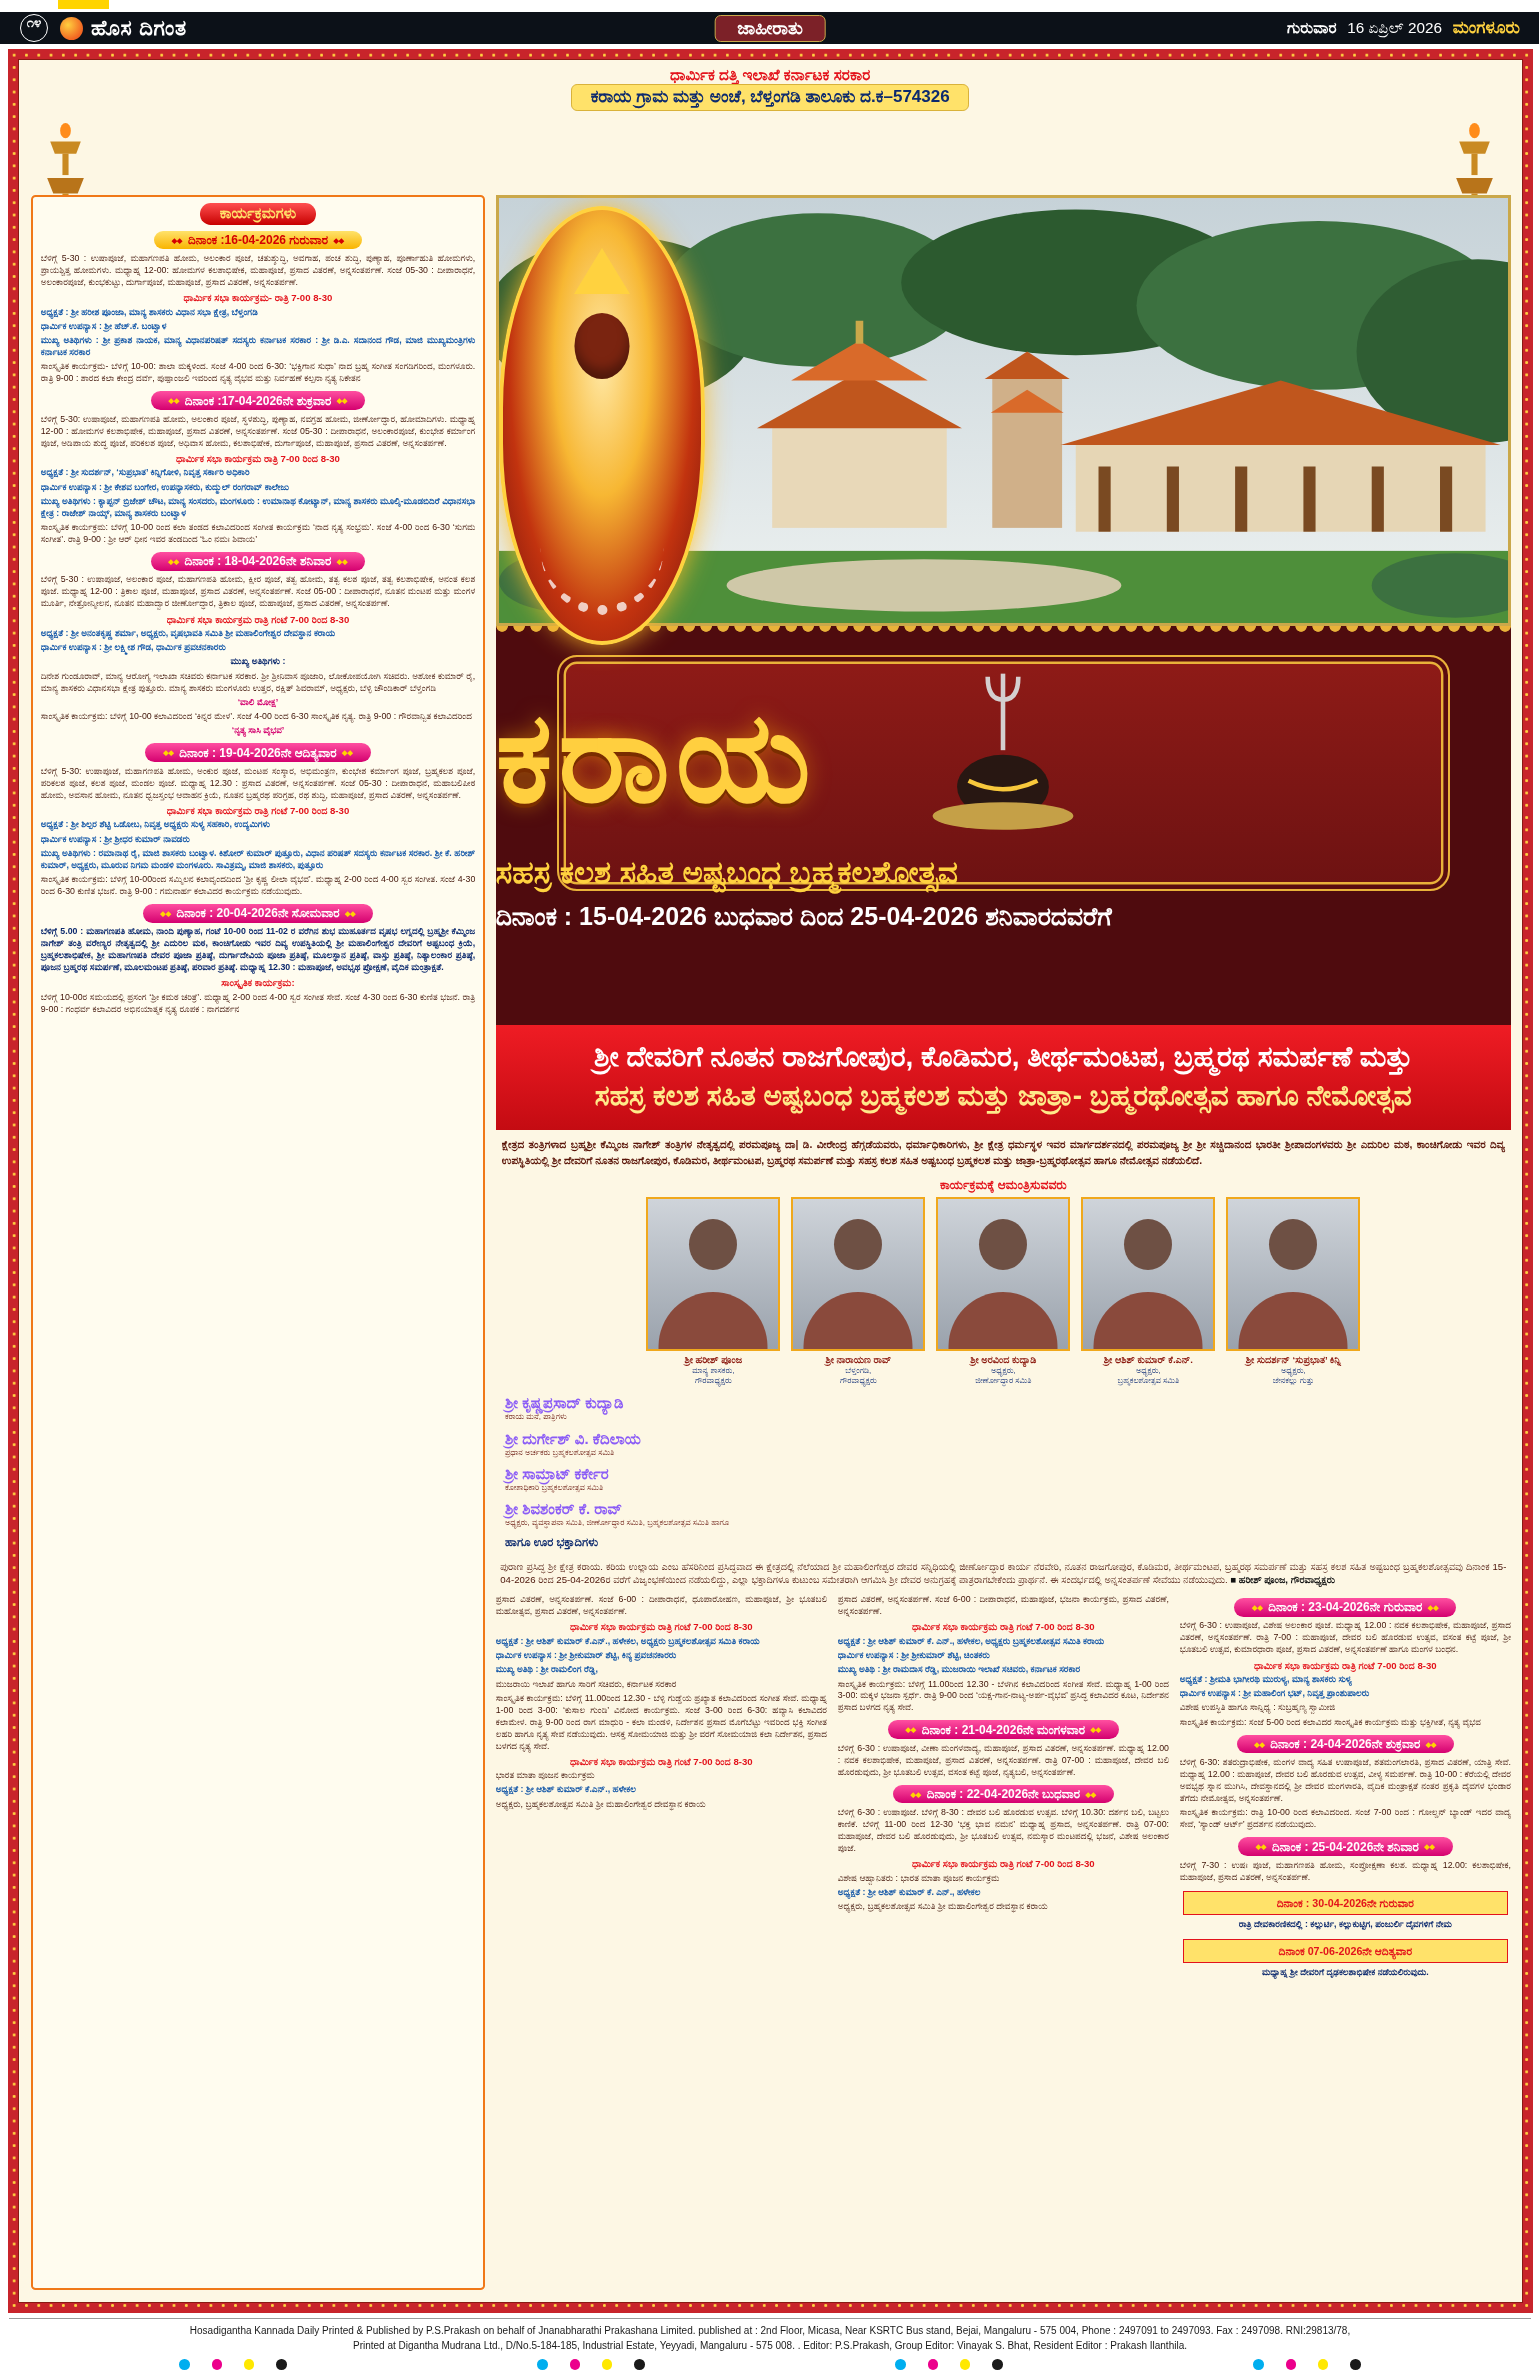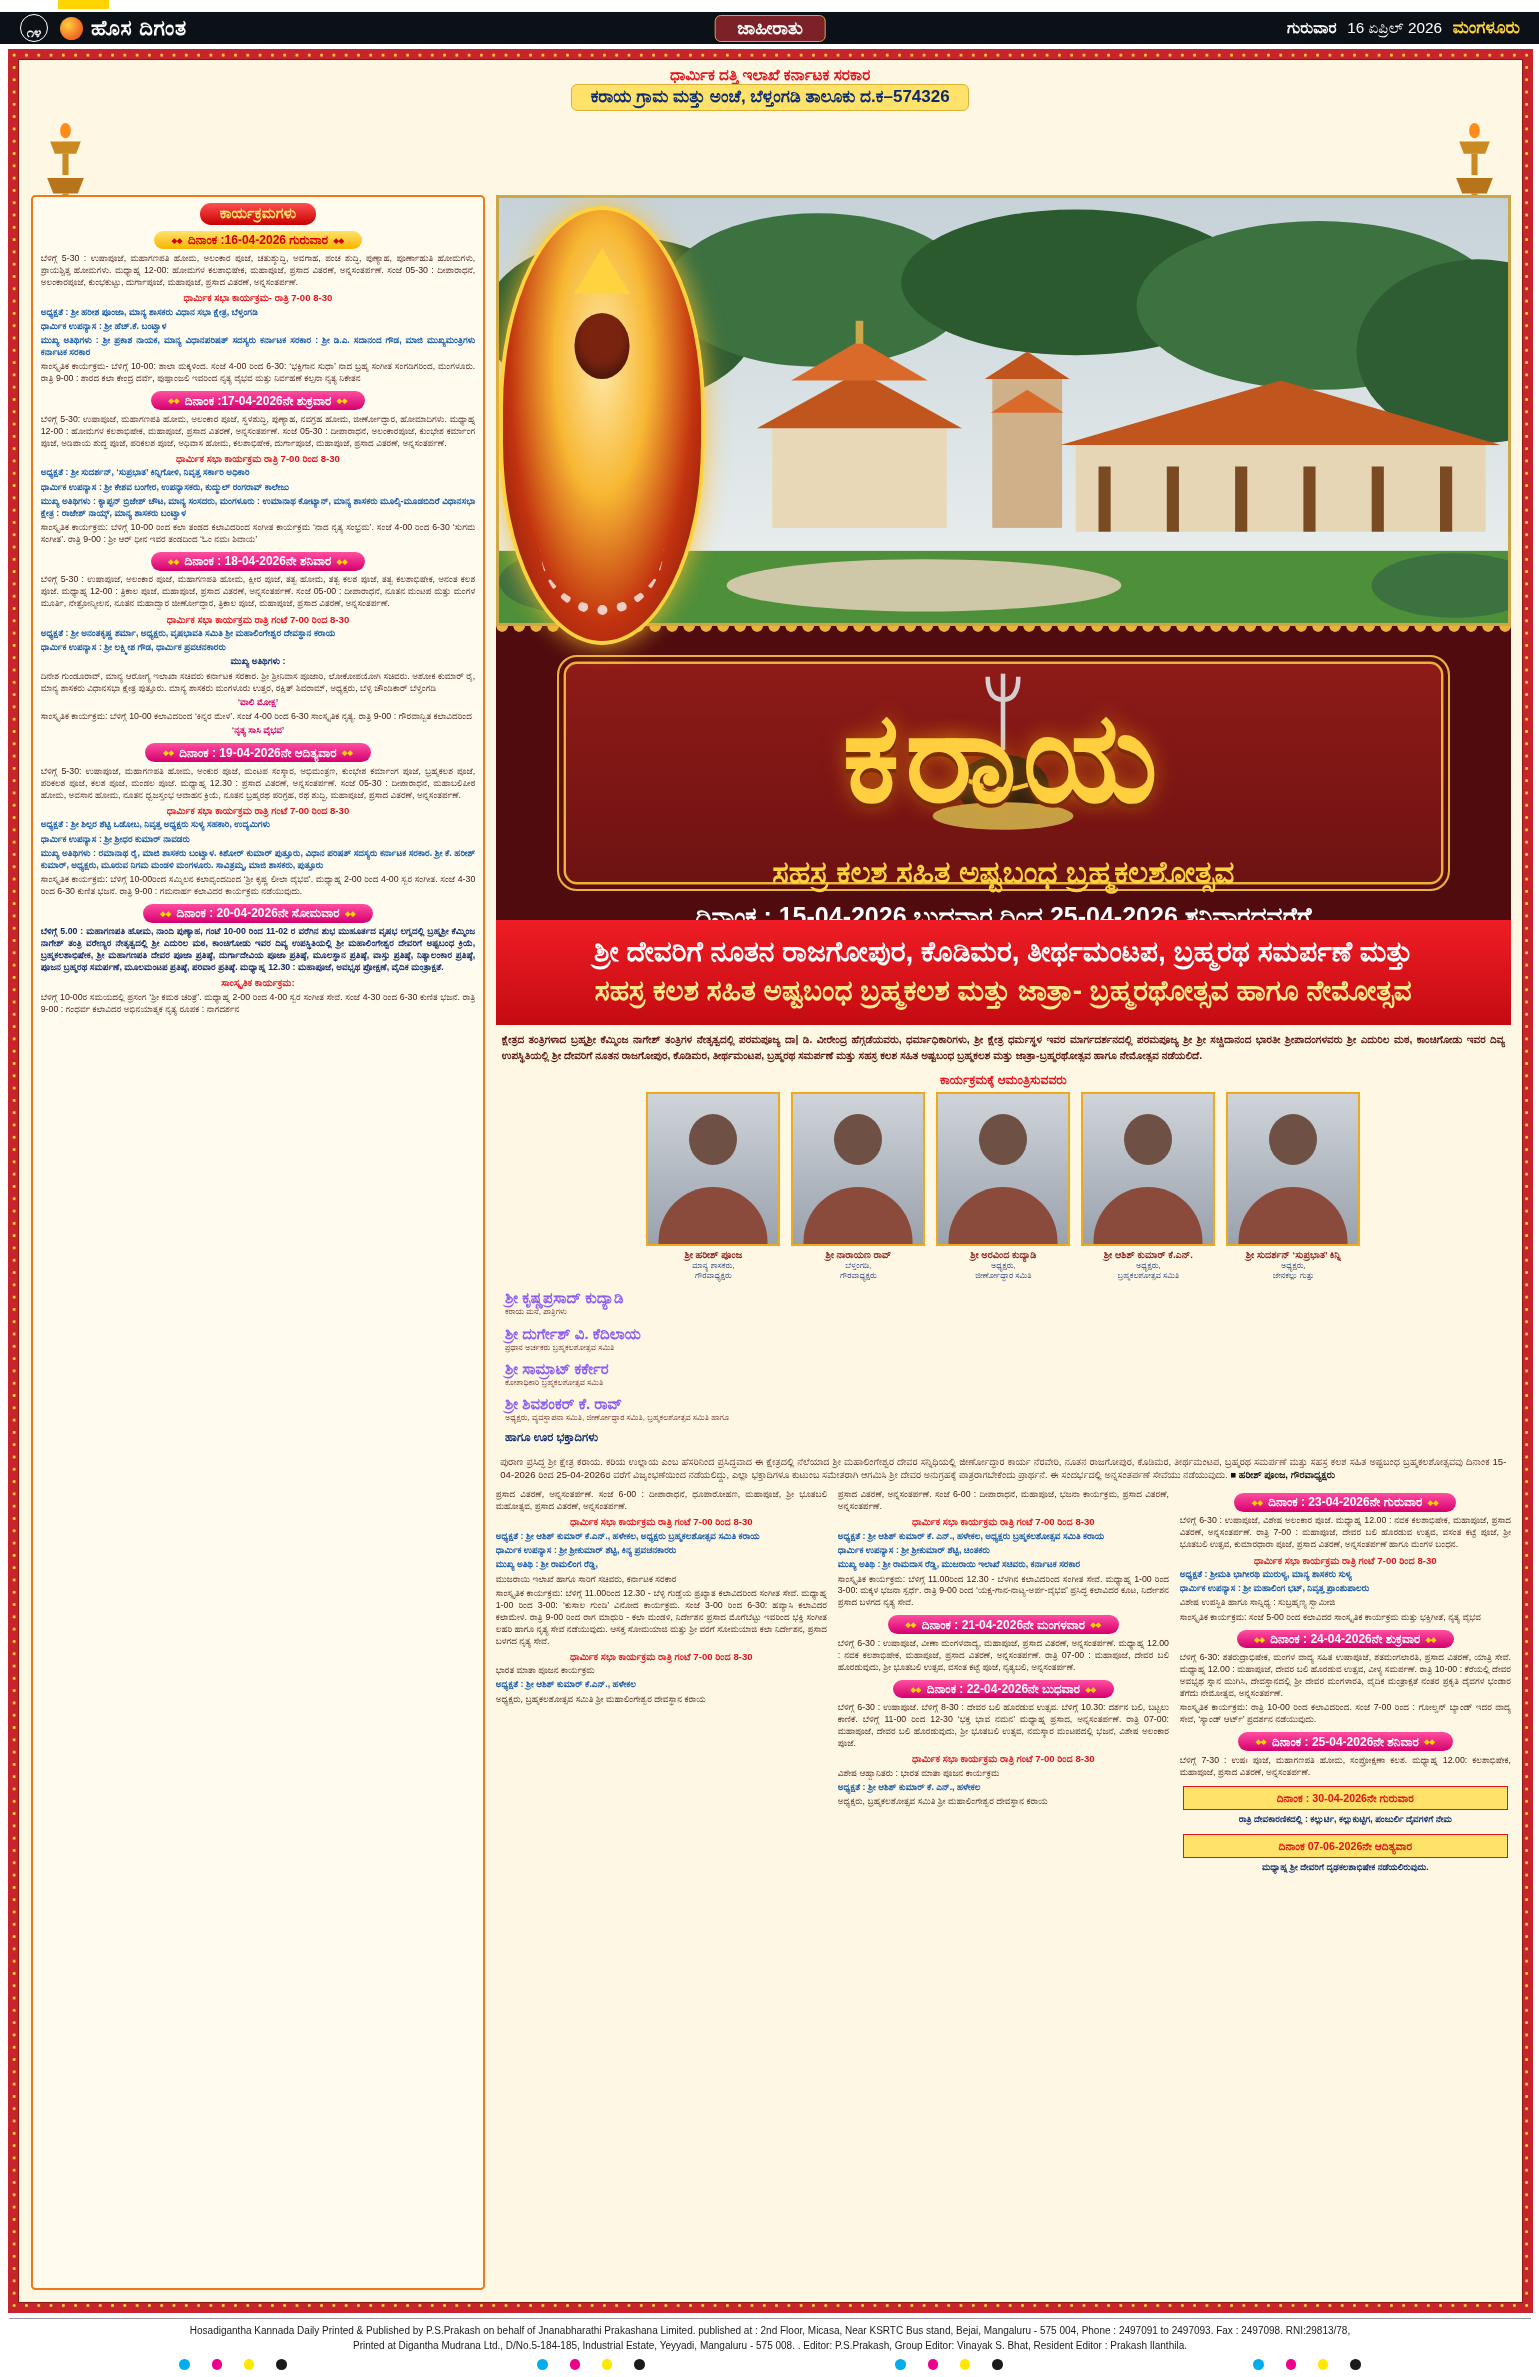--- a/index.html
+++ b/index.html
@@ -1,20 +1,20 @@
 <!DOCTYPE html>
 <html style="font-size:12.3px"><head>
 <meta charset="utf-8">
 <style>
   html,body{margin:0;padding:0;background:#e8e8e8;}
   .page{position:relative;width:1540px;height:2377px;background:#ffffff;font-family:"Liberation Sans",sans-serif;overflow:hidden;margin:0 auto;}
   .corner-mark{position:absolute;top:0;left:58px;width:51px;height:9.2px;background:#ffd400;}
   
   .masthead{position:absolute;top:12.3px;left:0;right:0;height:32px;background:#0c1118;display:flex;align-items:center;padding:0 20px;color:#fff;box-sizing:border-box;}
-  .page-circle{width:26px;height:26px;border:1.5px solid #fff;border-radius:50%;display:flex;align-items:flex-end;justify-content:center;font-weight:bold;font-size:13px;}
+  .page-circle{width:26px;height:26px;border:1.5px solid #fff;border-radius:50%;display:flex;align-items:flex-start;justify-content:center;font-weight:bold;font-size:13px;}
   .paper-logo{width:23px;height:23px;border-radius:50%;background:radial-gradient(circle at 35% 35%,#ffcf3f,#f26522 70%);margin:0 7.7px 0 12.3px;}
   .paper-name{font-size:21px;font-weight:bold;letter-spacing:0.8px;}
   .section-chip{position:absolute;left:50%;transform:translateX(-50%);background:#7c2128;border:0.8px solid #caa84a;color:#fff;font-size:17.6px;font-weight:bold;padding:2.3px 21.5px;border-radius:6.1px;}
   .mh-right{margin-left:auto;display:flex;gap:10.7px;align-items:baseline;font-size:15.3px;}
   .mh-day{font-weight:bold;}
   .mh-city{color:#ffd23f;font-weight:bold;font-size:17px;}
   
   .ad-frame{position:absolute;top:49px;left:7.7px;width:1525px;height:2264px;background:#c8242b;background-image:radial-gradient(circle,#ffd23f 1.2px,transparent 1.7px);background-size:12.3px 12.3px;padding:10px;box-sizing:border-box;}
   .ad-inner{position:relative;width:100%;height:100%;background:#fdf7e4;border:1.5px solid #8a1a12;box-sizing:border-box;overflow:hidden;}
   .dept-line{text-align:center;color:#e3131b;font-weight:bold;font-size:15.3px;margin-top:6.1px;}
@@ -29,21 +29,21 @@
   .progs-pill{width:fit-content;margin:0 auto 4.6px;background:linear-gradient(#ff5050,#c70000);color:#ffe26a;font-weight:bold;font-size:14.6px;padding:2.3px 20px;border-radius:10.7px;}
   
   .right-flow{position:absolute;left:477px;top:135px;right:10.7px;bottom:12.3px;overflow:hidden;}
   .collage{position:relative;height:431px;border:3.1px solid #caa84a;box-sizing:border-box;background:#dfe7ea;overflow:hidden;}
   .collage svg{display:block;width:100%;height:100%;}
   .deity{position:absolute;left:3.1px;top:10.7px;width:206px;height:439px;z-index:6;border:4.6px sol id #ffd23f;border:4.6px solid #ffd23f;border-radius:50% / 46%;background:radial-gradient(ellipse at 50% 35%,#ffe9a8 0%,#f7b733 34%,#c2330f 66%,#70100d 100%);box-shadow:0 0 26px rgba(255,190,40,.85);box-sizing:border-box;}
   .deity-crown{position:absolute;top:9%;left:50%;transform:translateX(-50%);width:0;height:0;border-left:28px solid transparent;border-right:28px solid transparent;border-bottom:46px solid #ffd23f;}
   .deity-face{position:absolute;top:24%;left:50%;transform:translateX(-50%);width:55px;height:66px;border-radius:50%;background:#7a2410;box-shadow:inset 0 -9.2px 10.7px rgba(0,0,0,.35);}
   .deity-garland{position:absolute;bottom:6%;left:50%;transform:translateX(-50%);width:123px;height:123px;border-radius:50%;border-bottom:10.7px dotted #fff;opacity:.75;}
   
-  .banner{position:relative;height:294px;background:#4f0b0e;text-align:center;overflow:hidden;}
+  .banner{position:relative;height:399px;background:#4f0b0e;overflow:hidden;}
   .banner::before{content:"";position:absolute;top:0;left:0;right:0;height:14px;background:radial-gradient(circle at 6.1px 0,#e9b23a 5.4px,transparent 6.1px);background-size:17px 14px;}
   .arch{position:absolute;left:6%;right:6%;top:29px;height:232px;background:linear-gradient(#8f1b17,#6d1212);border:2.3px solid #e9b23a;border-radius:20px;box-shadow:inset 0 0 0 4.6px #5a0d0f,inset 0 0 0 7px #e9b23a;}
   .linga-wrap{position:absolute;left:50%;top:40px;transform:translateX(-50%);z-index:2;opacity:.95;}
   .banner-title{position:relative;z-index:3;margin-top:66px;font-size:126px;line-height:1.05;font-weight:900;color:#ffcf3f;letter-spacing:6.1px;text-shadow:0 3.8px 0 #7a2d00,0 0 21.5px rgba(255,170,0,.55);}
   .banner-sub{position:relative;z-index:3;margin-top:31px;color:#ffd23f;font-size:31px;font-weight:900;}
   .banner-dates{position:relative;z-index:3;margin-top:10.7px;color:#ffffff;font-size:25px;font-weight:bold;}
   
   .red-band{background:linear-gradient(#ef1c24,#c40b12);padding:12.3px 21.5px 14px;text-align:center;}
   .rb1{color:#ffffff;font-size:28px;font-weight:900;line-height:1.4;}
   .rb2{color:#ffe98a;font-size:28px;font-weight:900;line-height:1.4;}

